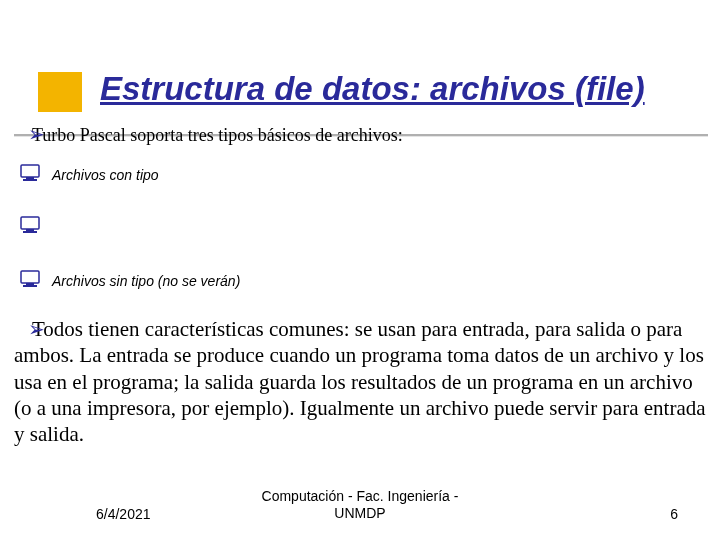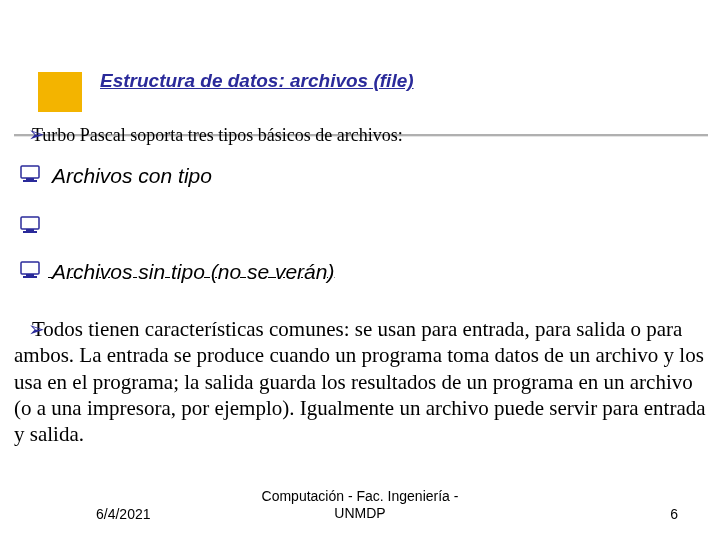--- a/index.html
+++ b/index.html
@@ -27,21 +27,21 @@
     background: #f3b400;
     z-index: 1;
   }
   .title {
     position: absolute;
     left: 100px;
     top: 70px;
     font-family: Verdana, Arial, sans-serif;
     font-weight: bold;
     font-style: italic;
-    font-size: 19px;
+    font-size: 33px;
     color: #2a2a9a;
     text-decoration: underline;
     z-index: 2;
     white-space: nowrap;
     text-align: right;
   }
   .rule-line1 {
     position: absolute;
     left: 14px;
     top: 134px;
@@ -78,31 +78,31 @@
     font-family: Arial, sans-serif;
     line-height: 1;
   }
   .sub-list {
     position: absolute;
     left: 14px;
     width: 690px;
   }
   .sub1 { top: 164px; }
   .sub2 { top: 216px; }
-  .sub3 { top: 260px; text-decoration: underline; }
+  .sub3 { top: 270px; }
   .sub-list .screen-icon {
     display: inline-block;
     vertical-align: middle;
     margin-right: 8px;
     margin-left: 6px;
   }
   .sub-list .label {
     font-family: Arial, Helvetica, sans-serif;
     font-style: italic;
-    font-size: 21px;
+    font-size: 14px;
     vertical-align: middle;
   }
   .para {
     position: absolute;
     left: 14px;
     top: 316px;
     width: 696px;
     z-index: 3;
   }
   .para-text {

